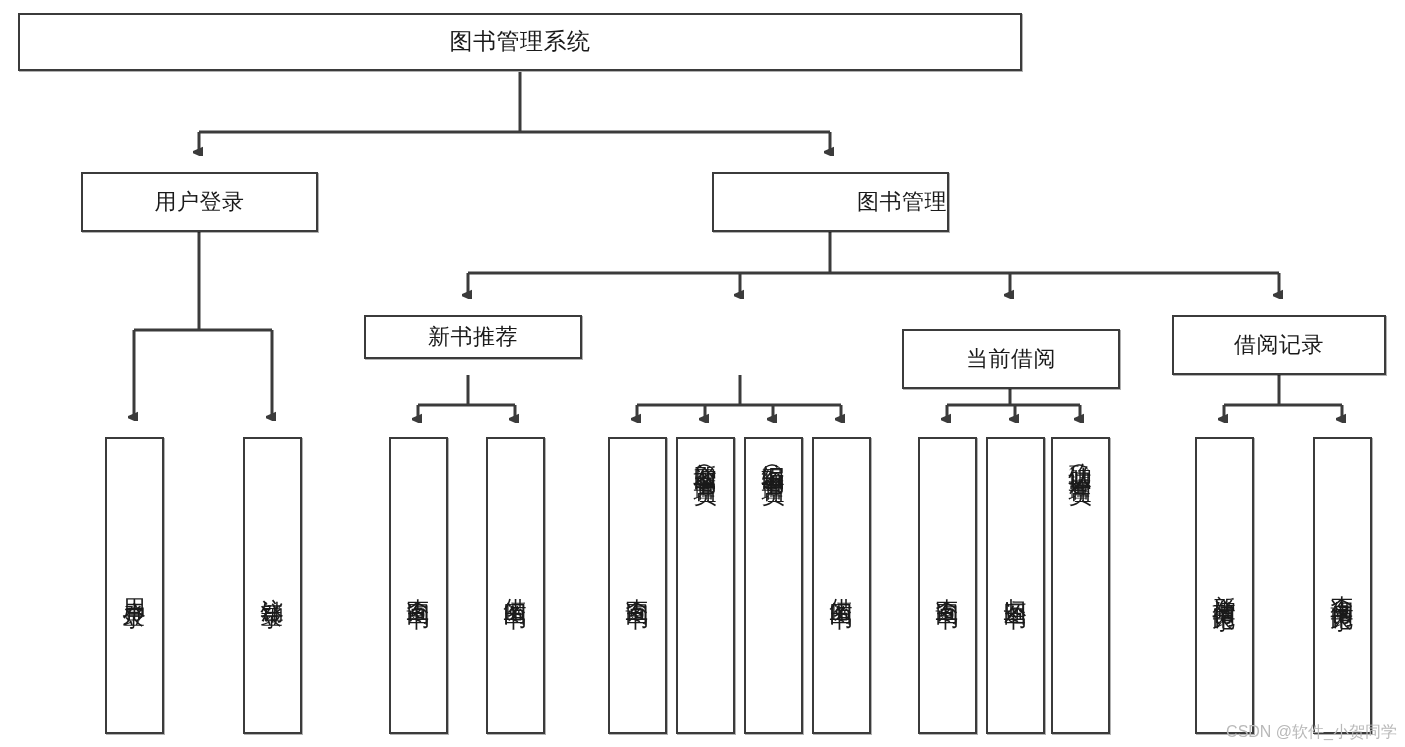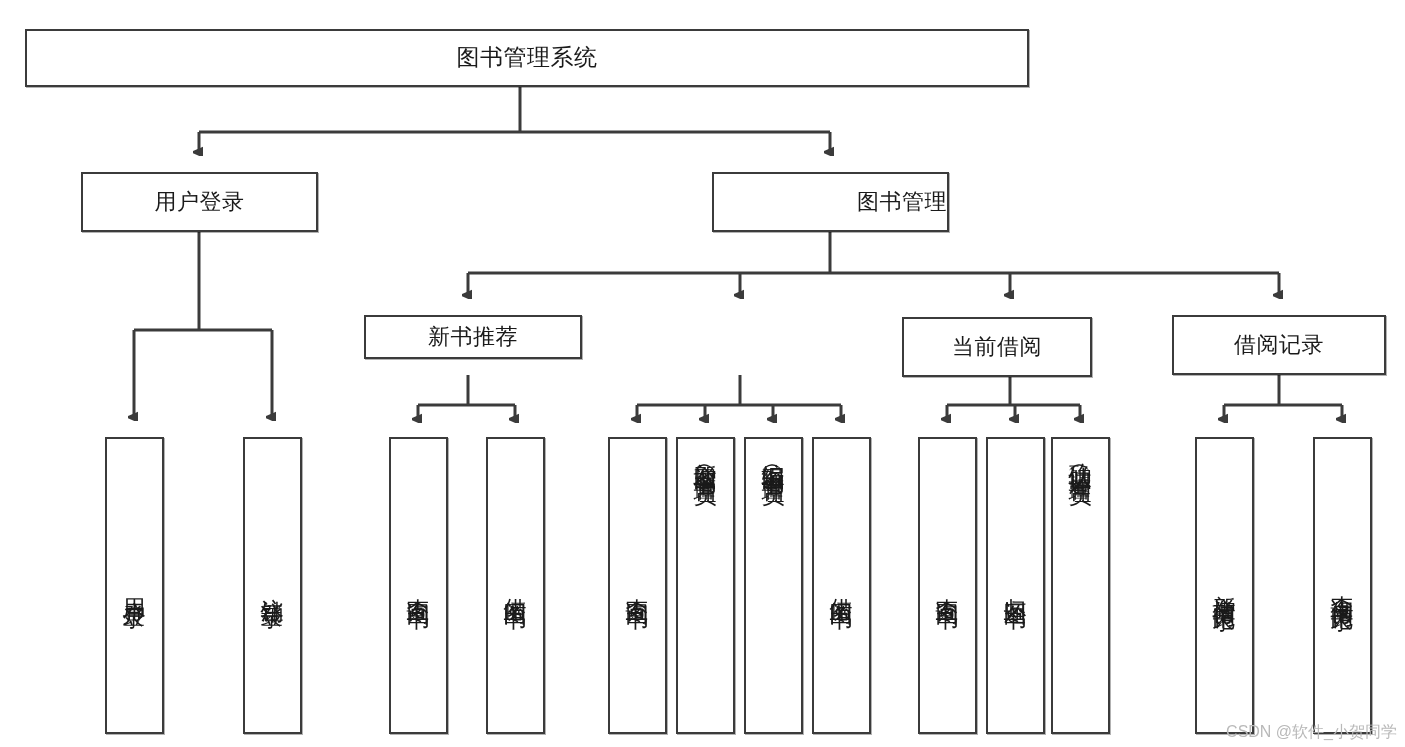--- a/index.html
+++ b/index.html
@@ -126,38 +126,38 @@
       <path d="M1015,405 L1015,419" marker-end="url(#arrow)"></path>
       <path d="M1080,405 L1080,419" marker-end="url(#arrow)"></path>
 
       <path d="M1279,375 L1279,405"></path>
       <path d="M1224,405 L1342,405"></path>
       <path d="M1224,405 L1224,419" marker-end="url(#arrow)"></path>
       <path d="M1342,405 L1342,419" marker-end="url(#arrow)"></path>
     </g>
   </svg>
 
-  <div class="node node-root" style="left:25px; top:13px; width:1004px; height:58px;margin-top:16px;">
+  <div class="node node-root" style="left:18px; top:13px; width:1004px; height:58px;">
     <span class="node-label">图书管理系统</span>
   </div>
 
   <div class="node node-branch" style="left:81px; top:172px; width:237px; height:60px;">
     <span class="node-label">用户登录</span>
   </div>
 
   <div class="node node-branch" style="left:712px; top:172px; width:237px; height:60px;justify-content:flex-end;">
     <span class="node-label">图书管理</span>
   </div>
 
   <div class="node node-branch" style="left:364px; top:315px; width:218px; height:44px;">
     <span class="node-label">新书推荐</span>
   </div>
 
 
-  <div class="node node-branch" style="left:902px; top:317px; width:190px; height:60px;">
+  <div class="node node-branch" style="left:902px; top:329px; width:218px; height:60px;">
     <span class="node-label">当前借阅</span>
   </div>
 
   <div class="node node-branch" style="left:1172px; top:315px; width:214px; height:60px;">
     <span class="node-label">借阅记录</span>
   </div>
 
   <div class="node node-leaf leaf-centered" style="left:105px; top:437px; width:59px; height:297px;">
     <span class="node-label">用户登录</span>
   </div>

